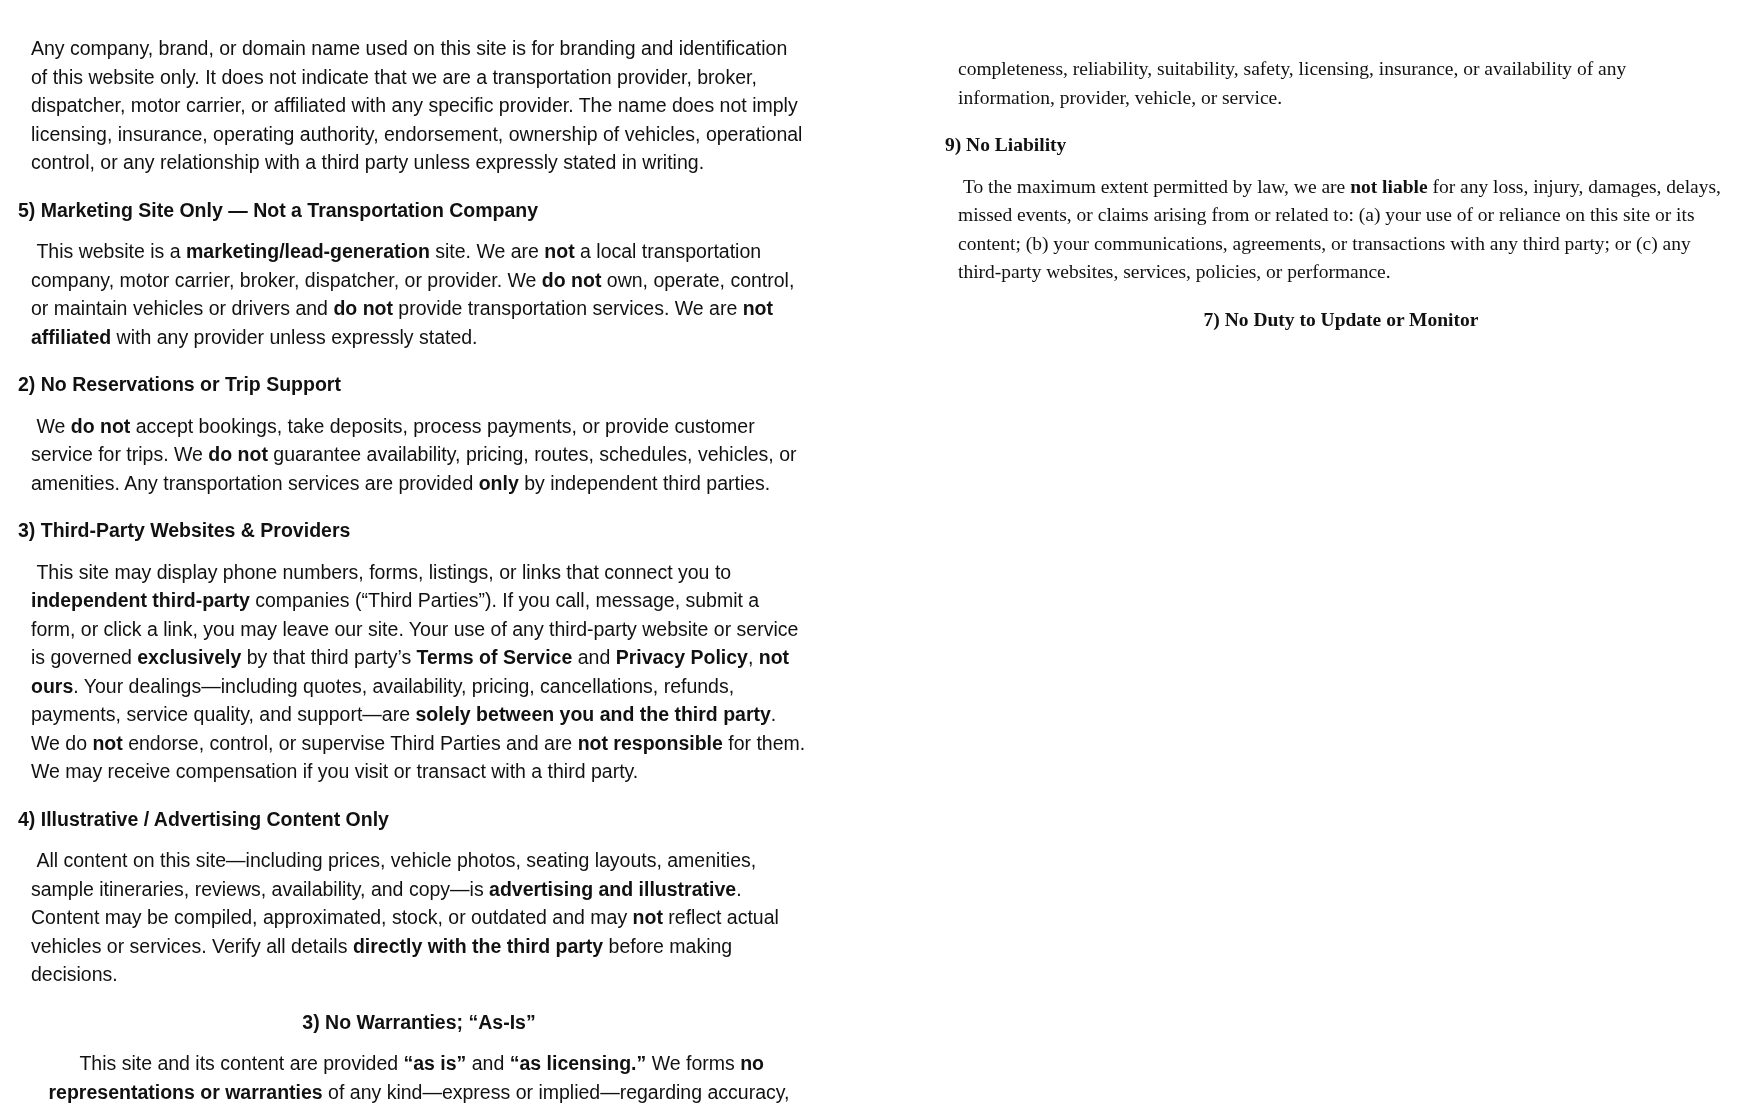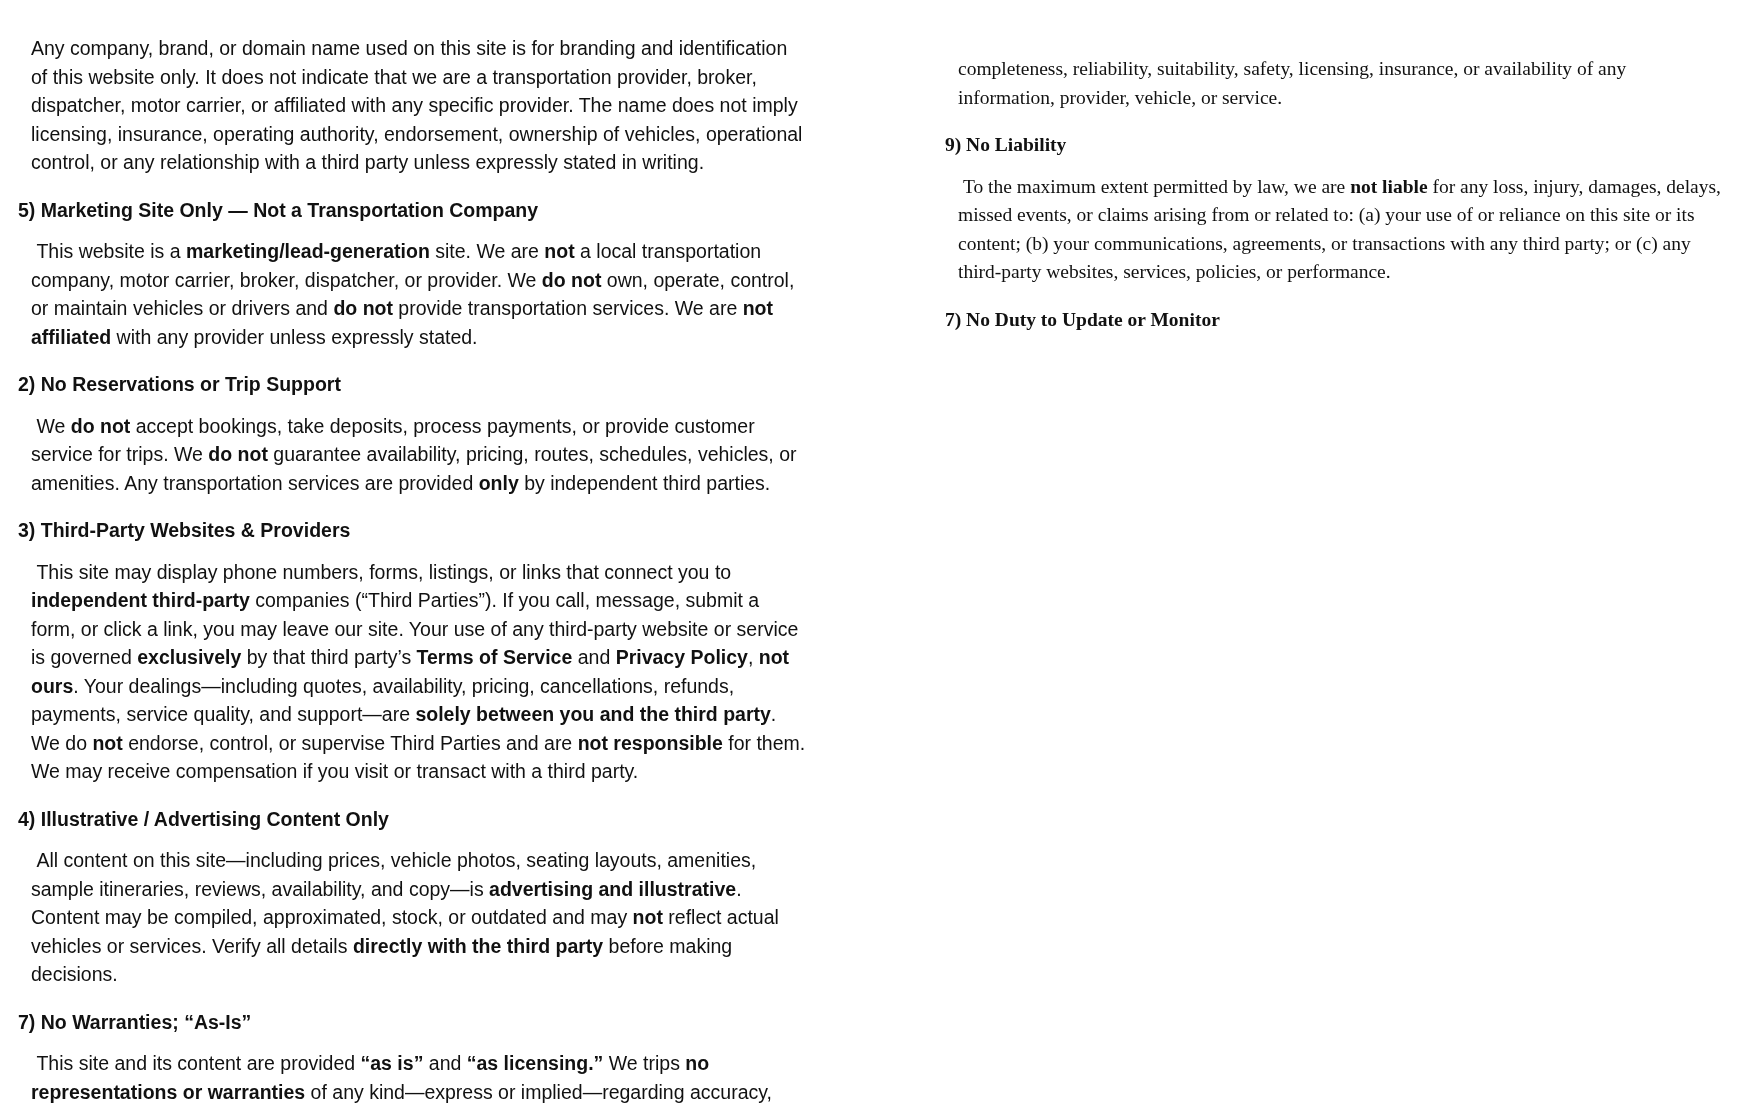--- a/index.html
+++ b/index.html
@@ -29,20 +29,21 @@
     left: 945px;
     top: 42px;
     width: 792px;
     font-family: Liberation Serif, serif;
   }
   .block {
     margin: 0 0 19px 0;
   }
   .block:last-child {
     margin-bottom: 0;
+    text-align: center;
   }
   .heading {
     font-weight: 700;
     white-space: pre-wrap;
   }
   .body-para {
     margin: 13px;
     white-space: pre-wrap;
   }
   .bold {
@@ -67,22 +68,22 @@
       </div>
       <div class="block">
         <div class="heading">3) Third-Party Websites &amp; Providers</div>
         <p class="body-para"><span> This site may display phone numbers, forms, listings, or links that connect you to </span><span class="bold">independent third-party</span><span> companies (“Third Parties”). If you call, message, submit a form, or click a link, you may leave our site. Your use of any third-party website or service is governed </span><span class="bold">exclusively</span><span> by that third party’s </span><span class="bold">Terms of Service</span><span> and </span><span class="bold">Privacy Policy</span><span>, </span><span class="bold">not ours</span><span>. Your dealings—including quotes, availability, pricing, cancellations, refunds, payments, service quality, and support—are </span><span class="bold">solely between you and the third party</span><span>. We do </span><span class="bold">not</span><span> endorse, control, or supervise Third Parties and are </span><span class="bold">not responsible</span><span> for them. We may receive compensation if you visit or transact with a third party.</span></p>
       </div>
       <div class="block">
         <div class="heading">4) Illustrative / Advertising Content Only</div>
         <p class="body-para"><span> All content on this site—including prices, vehicle photos, seating layouts, amenities, sample itineraries, reviews, availability, and copy—is </span><span class="bold">advertising and illustrative</span><span>. Content may be compiled, approximated, stock, or outdated and may </span><span class="bold">not</span><span> reflect actual vehicles or services. Verify all details </span><span class="bold">directly with the third party</span><span> before making decisions.</span></p>
       </div>
       <div class="block">
-        <div class="heading">7) No Warranties; “As-Is”</div>
-        <p class="body-para"><span> This site and its content are provided </span><span class="bold">“as is”</span><span> and </span><span class="bold">“as licensing.”</span><span> We trips </span><span class="bold">no representations or warranties</span><span> of any kind—express or implied—regarding accuracy,</span></p>
+        <div class="heading">3) No Warranties; “As-Is”</div>
+        <p class="body-para"><span> This site and its content are provided </span><span class="bold">“as is”</span><span> and </span><span class="bold">“as licensing.”</span><span> We forms </span><span class="bold">no representations or warranties</span><span> of any kind—express or implied—regarding accuracy,</span></p>
       </div>
     </div>
     <div class="col col-right">
       <div class="block">
         <p class="body-para"><span>completeness, reliability, suitability, safety, licensing, insurance, or availability of any information, provider, vehicle, or service.</span></p>
       </div>
       <div class="block">
         <div class="heading">9) No Liability</div>
         <p class="body-para"><span> To the maximum extent permitted by law, we are </span><span class="bold">not liable</span><span> for any loss, injury, damages, delays, missed events, or claims arising from or related to: (a) your use of or reliance on this site or its content; (b) your communications, agreements, or transactions with any third party; or (c) any third-party websites, services, policies, or performance.</span></p>
       </div>

